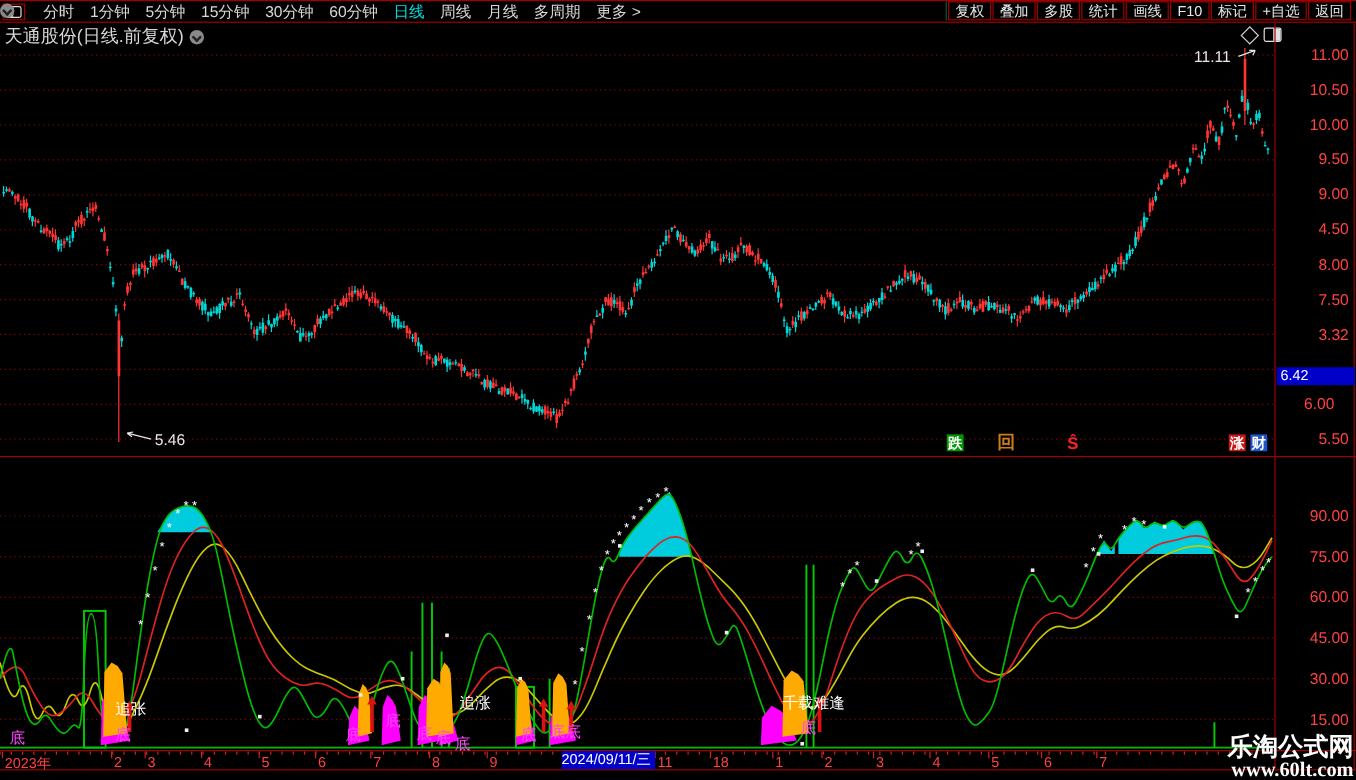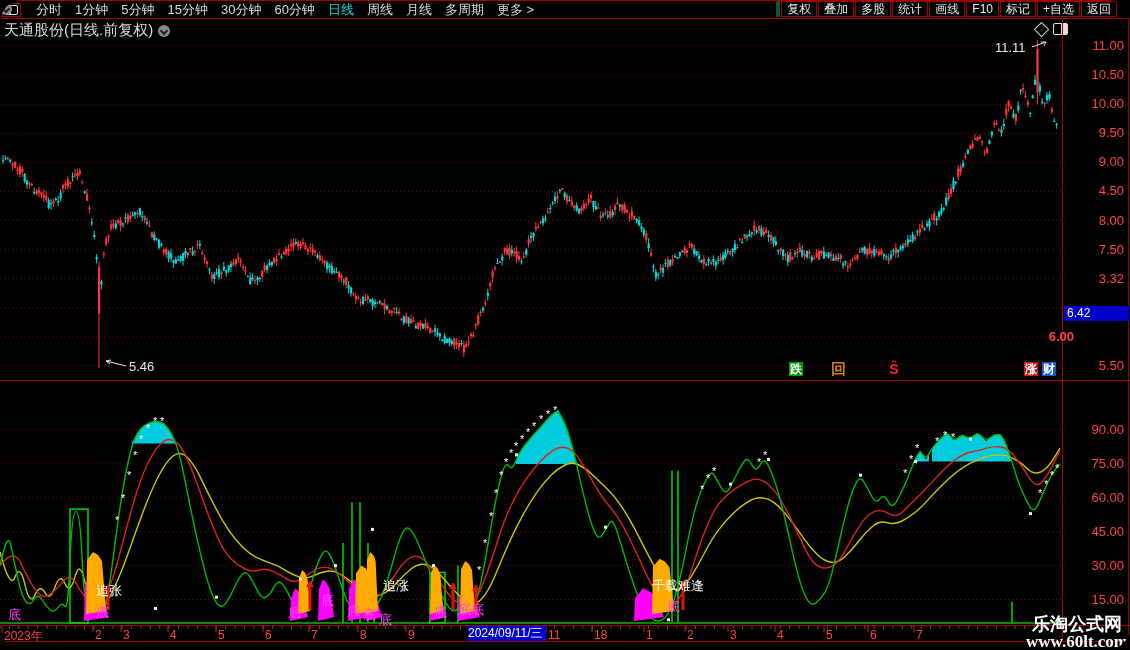--- a/index.html
+++ b/index.html
@@ -1,48 +1,48 @@
 <!DOCTYPE html>
 <html><head>
 <meta charset="utf-8">
 <style>
   html,body{margin:0;padding:0;background:#000;}
   #app{position:relative;width:1130px;height:650px;background:#000;overflow:hidden;
-       font-family:"Liberation Sans","DejaVu Sans",sans-serif;border-radius:23px;-webkit-font-smoothing:none;}
+       font-family:"Liberation Sans","DejaVu Sans",sans-serif;-webkit-font-smoothing:none;}
   .abs{position:absolute;}
   
   #toolbar{left:0;top:0;width:1130px;height:17px;border-top:1px solid #a00000;border-bottom:1px solid #a00000;background:#000;}
   #tb-left{left:2px;top:1px;display:flex;align-items:center;gap:13px;height:15px;}
   .tb-item{color:#d8d8d8;font-size:13px;line-height:15px;cursor:default;white-space:nowrap;}
   .tb-item.active{color:#00dede;}
   #win-icon{width:17px;height:12px;border:1px solid #a00000;display:flex;align-items:center;justify-content:center;margin-right:2px;}
   #win-icon .g{width:11px;height:8px;border:1px solid #ddd;border-radius:2px;position:relative;}
   #win-icon .g::after{content:"";position:absolute;left:0;top:0;width:5px;height:8px;background:#ddd;}
-  #tb-right{right:13px;top:0;display:flex;height:16px;border-left:4px solid #14532d;}
+  #tb-right{right:4px;top:0;display:flex;height:16px;border-left:1px solid #14532d;}
   .tb-btn{color:#e8e8e8;font-size:12px;line-height:14px;border:1px solid #a00000;padding:0 5px;margin-left:1px;white-space:nowrap;background:#000;}
   
   #title-row{left:4px;top:21px;display:flex;align-items:center;gap:5px;}
   #chart-title{color:#d8d8d8;font-size:15px;}
   .chev-circle{width:12px;height:12px;border-radius:50%;background:#8a8a8a;position:relative;display:inline-block;}
   .chev-circle::after{content:"";position:absolute;left:3px;top:3px;width:4px;height:4px;border-right:2px solid #222;border-bottom:2px solid #222;transform:rotate(45deg);}
   
   .ax-label{position:absolute;color:#ff4242;font-size:13px;width:58px;text-align:right;line-height:14px;}
   .vline{position:absolute;width:1px;background:#a00000;}
   .hline{position:absolute;height:1px;background:#a00000;}
   .cursor-box{position:absolute;background:#0000c8;color:#fff;font-size:12px;line-height:15px;text-align:left;}
   
   .mk-box{position:absolute;width:14px;height:14px;font-size:12px;line-height:14px;text-align:center;color:#fff;font-weight:bold;}
   
   #ind-header{left:3px;top:384px;display:flex;align-items:center;gap:6px;font-size:13px;}
   #ind-source{color:#e8e8e8;}
   .ind-field{white-space:nowrap;}
   
   #watermark{right:2px;bottom:0px;text-align:right;color:#fff;z-index:50;
      font-family:"Liberation Serif","DejaVu Serif",serif;font-weight:bold;line-height:1.0;}
-  #wm1{font-size:18px;text-align:center;}
+  #wm1{font-size:21px;text-align:center;}
   #wm2{font-size:17px;}
   svg{display:block;}
   text{font-family:"Liberation Sans","DejaVu Sans",sans-serif;}
 </style>
 </head>
 <body>
 
 <div id="app">
 
   <div id="toolbar" class="abs">
@@ -119,21 +119,21 @@
   <div id="price-axis">
       <div class="ax-label" style="left:1066px;top:39px;">11.00</div>
       <div class="ax-label" style="left:1066px;top:68.09px;">10.50</div>
       <div class="ax-label" style="left:1066px;top:97.18px;">10.00</div>
       <div class="ax-label" style="left:1066px;top:126.26999999999998px;">9.50</div>
       <div class="ax-label" style="left:1066px;top:155.36px;">9.00</div>
       <div class="ax-label" style="left:1066px;top:184.45px;">4.50</div>
       <div class="ax-label" style="left:1066px;top:213.54px;">8.00</div>
       <div class="ax-label" style="left:1066px;top:242.63px;">7.50</div>
       <div class="ax-label" style="left:1066px;top:271.72px;">3.32</div>
-      <div class="ax-label" style="left:1016px;top:329.9px;font-weight:bold;">6.00</div>
+      <div class="ax-label" style="left:1054px;top:329.9px;">6.00</div>
       <div class="ax-label" style="left:1066px;top:358.99px;">5.50</div>
     </div>
   <div class="cursor-box" style="left:1064px;top:306px;width:62px;height:15px;text-align:left;padding-left:3px;">6.42</div>
 
   <div id="chart-markers">
       <div class="mk-box" style="left: 789px; top: 362px; background: rgb(0, 153, 0);">跌</div>
       <div class="mk-box" style="left: 831px; top: 362px; color: rgb(204, 125, 26); font-size: 15px;">回</div>
       <div class="mk-box" style="left: 887px; top: 362px; color: rgb(255, 34, 34); font-size: 14px;">Ŝ</div>
       <div class="mk-box" style="left: 1024px; top: 362px; background: rgb(204, 21, 21);">涨</div>
       <div class="mk-box" style="left: 1042px; top: 362px; background: rgb(29, 85, 204);">财</div>

